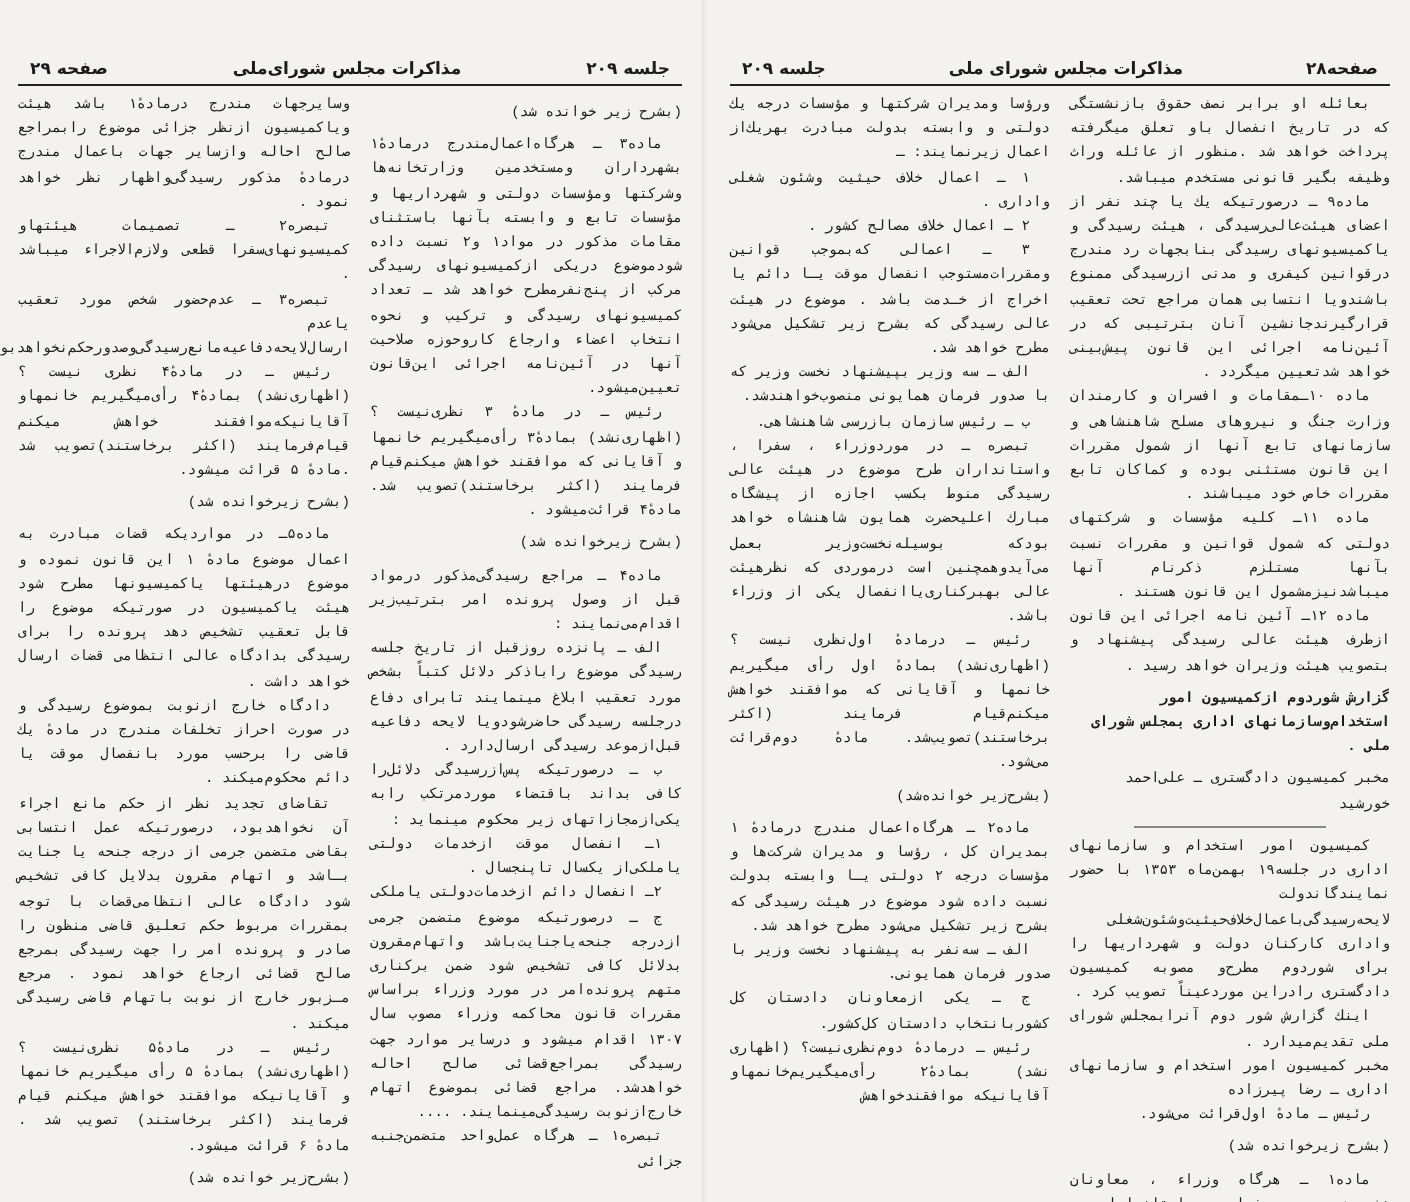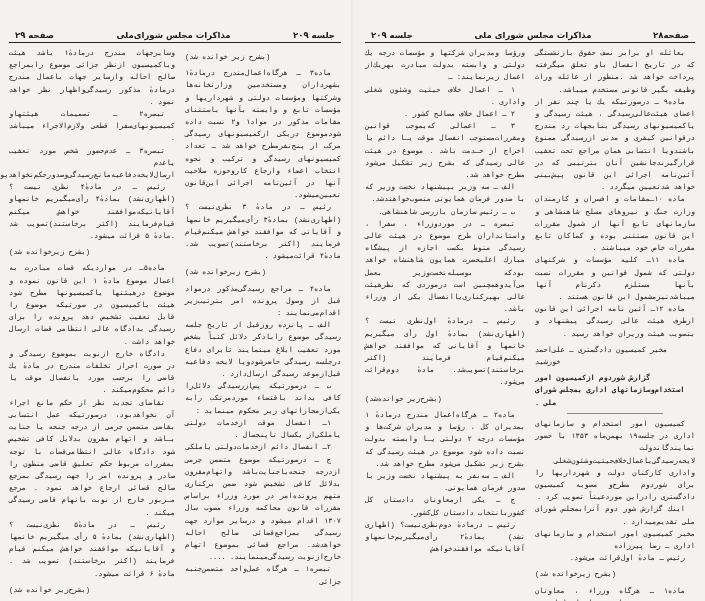--- a/index.html
+++ b/index.html
@@ -15,21 +15,21 @@
   .page.left { padding-left:8px; padding-right:12px; }
   .running-head {
     direction:rtl; display:flex; justify-content:space-between; align-items:flex-end;
     font-size:8.5px; font-weight:bold; padding:0 6px 2px 6px;
     border-bottom:1.6px solid #222;
   }
   .cols { direction:rtl; display:flex; flex-direction:row; gap:10px; margin-top:4px; }
   .col { width:50%; font-size:7.1px; line-height:12.2px; text-align:justify;font-family:Liberation Mono, monospace; }
   .col p { margin:0; }
   .col .ind { text-indent:10px; }
-  .col .center { text-align:left; margin:4px 0; }
+  .col .center { text-align:right; margin:4px 0; }
   .b { font-weight:bold; }
   .rule { border-top:1px solid #888; width:60%; margin:4px auto; }
   .gutter { position:absolute; left:351px; top:0; width:3px; height:601px; background:linear-gradient(to right,#e6e4df,#f6f5f2); }
 </style>
 </head>
 <body>
 
 <div class="spread">
 
   <div class="page right">
@@ -38,22 +38,22 @@
       <span>مذاکرات مجلس شورای ملی</span>
       <span>جلسه ۲۰۹</span>
     </div>
     <div class="cols">
       <div class="col">
         <p class="ind">بعائله او برابر نصف حقوق بازنشستگی که در تاریخ انفصال باو تعلق میگرفته پرداخت خواهد شد .منظور از عائله وراث وظیفه بگیر قانونی مستخدم میباشد.</p>
         <p class="ind">ماده۹ ـ درصورتیکه یك یا چند نفر از اعضای هیئت‌عالی‌رسیدگی ، هیئت رسیدگی و یاکمیسیونهای رسیدگی بنابجهات رد مندرج درقوانین کیفری و مدنی ازرسیدگی ممنوع باشندویا انتسابی همان مراجع تحت تعقیب قرارگیرندجانشین آنان بترتیبی که در آئین‌نامه اجرائی این قانون پیش‌بینی خواهد شدتعیین میگردد .</p>
         <p class="ind">ماده ۱۰ـمقامات و افسران و کارمندان وزارت جنگ و نیروهای مسلح شاهنشاهی و سازمانهای تابع آنها از شمول مقررات این قانون مستثنی بوده و کماکان تابع مقررات خاص خود میباشند .</p>
         <p class="ind">ماده ۱۱ـ کلیه مؤسسات و شرکتهای دولتی که شمول قوانین و مقررات نسبت بآنها مستلزم ذکرنام آنها میباشدنیزمشمول این قانون هستند .</p>
         <p class="ind">ماده ۱۲ـ آئین نامه اجرائی این قانون ازطرف هیئت عالی رسیدگی پیشنهاد و بتصویب هیئت وزیران خواهد رسید .</p>
+        <p class="center b">گزارش شوردوم ازکمیسیون امور استخدام‌وسازمانهای اداری بمجلس شورای ملی .</p>
         <p class="center">مخبر کمیسیون دادگستری ـ علی‌احمد خورشید</p>
-        <p class="center b">گزارش شوردوم ازکمیسیون امور استخدام‌وسازمانهای اداری بمجلس شورای ملی .</p>
         <div class="rule"></div>
         <p class="ind">کمیسیون امور استخدام و سازمانهای اداری در جلسه۱۹ بهمن‌ماه ۱۳۵۳ با حضور نمایندگاندولت لایحه‌رسیدگی‌باعمال‌خلاف‌حیثیت‌وشئون‌شغلی واداری کارکنان دولت و شهرداریها را برای شوردوم مطرح‌و مصوبه کمیسیون دادگستری رادراین موردعیناً تصویب کرد .</p>
         <p class="ind">اینك گزارش شور دوم آنرابمجلس شورای ملی تقدیم‌میدارد .</p>
         <p>مخبر کمیسیون امور استخدام و سازمانهای اداری ـ رضا پیرزاده</p>
         <p class="ind">رئیس ـ مادهٔ اول‌قرائت می‌شود.</p>
         <p class="center">(بشرح زیرخوانده شد)</p>
         <p class="ind">ماده۱ ـ هرگاه وزراء ، معاونان نخست‌وزیر ، سفرا ، استانداران ، معاونان وزراء ، شهرداریایتخت</p>
       </div>
       <div class="col">
         <p>ورؤسا ومدیران شرکتها و مؤسسات درجه یك دولتی و وابسته بدولت مبادرت بهریك‌از اعمال زیرنمایند: ـ</p>

